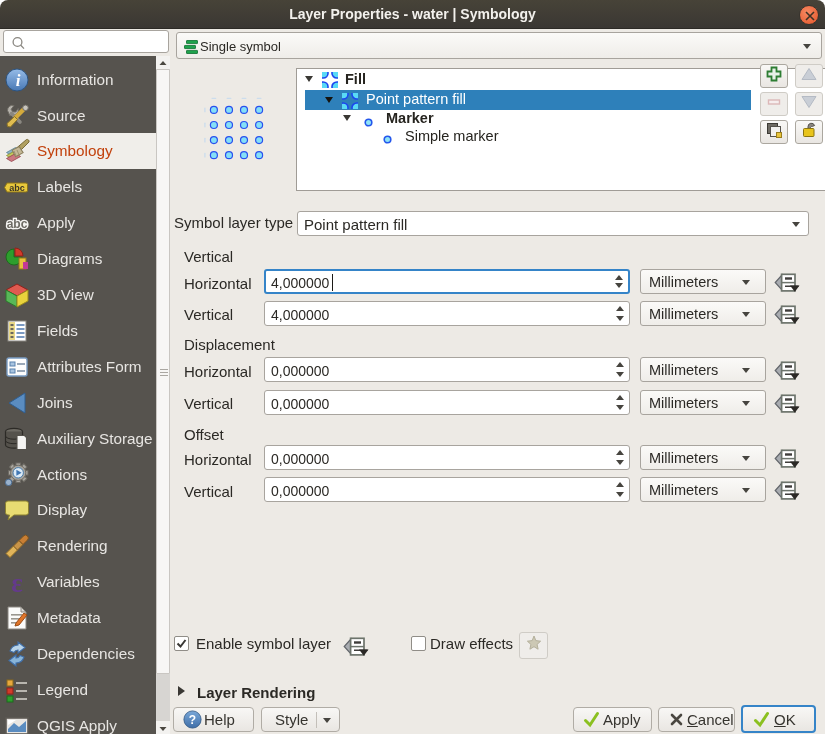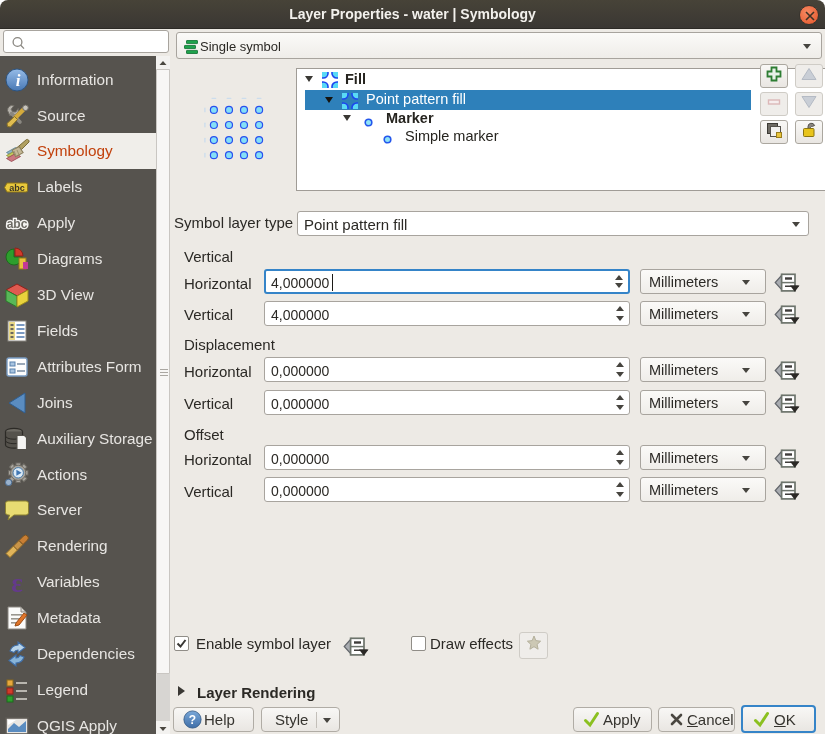--- a/index.html
+++ b/index.html
@@ -165,21 +165,21 @@
 <circle cx="14.2" cy="10.8" r="5.2" fill="#dceaf6" stroke="#4a7ba8" stroke-width="1"></circle>
 <path d="M12.4 7.8 L17.6 10.8 L12.4 13.8 Z" fill="#3f77b4"></path>
 <circle cx="4.6" cy="20.4" r="3.2" fill="#9ab2cc" stroke="#4a6b90" stroke-width="1"></circle>
           </svg></span>
         <span class="lbl">Actions</span>
       </div>
 <div class="sitem" style="top:436.4px">
         <span class="ic"><svg width="26" height="26" viewBox="0 0 26 26" style="">
             <path d="M4 4 h18 a2.5 2.5 0 0 1 2.5 2.5 v9 a2.5 2.5 0 0 1 -2.5 2.5 h-12 l-6 5 l1.5 -5 h-1.5 a2.5 2.5 0 0 1 -2.5 -2.5 v-9 a2.5 2.5 0 0 1 2.5 -2.5 z" fill="#e8dc72" stroke="#8a8030" stroke-width="1"></path>
           </svg></span>
-        <span class="lbl">Server</span>
+        <span class="lbl">Display</span>
       </div>
 <div class="sitem" style="top:472.3px">
         <span class="ic"><svg width="26" height="26" viewBox="0 0 26 26" style="">
             <path d="M2 20.5 L9.5 13 L13.5 17 L6 24.5 Z" fill="#e0b45a" stroke="#9a7426" stroke-width="1"></path>
 <path d="M9.5 13 L15 7.5 L19 11.5 L13.5 17 Z" fill="#c89448" stroke="#8a6426" stroke-width="1"></path>
 <path d="M15 7.5 L19.5 3 a2.8 2.8 0 0 1 4 4 L19 11.5 Z" fill="#c87e34" stroke="#7a5420" stroke-width="1"></path>
           </svg></span>
         <span class="lbl">Rendering</span>
       </div>
 <div class="sitem" style="top:508.2px">

